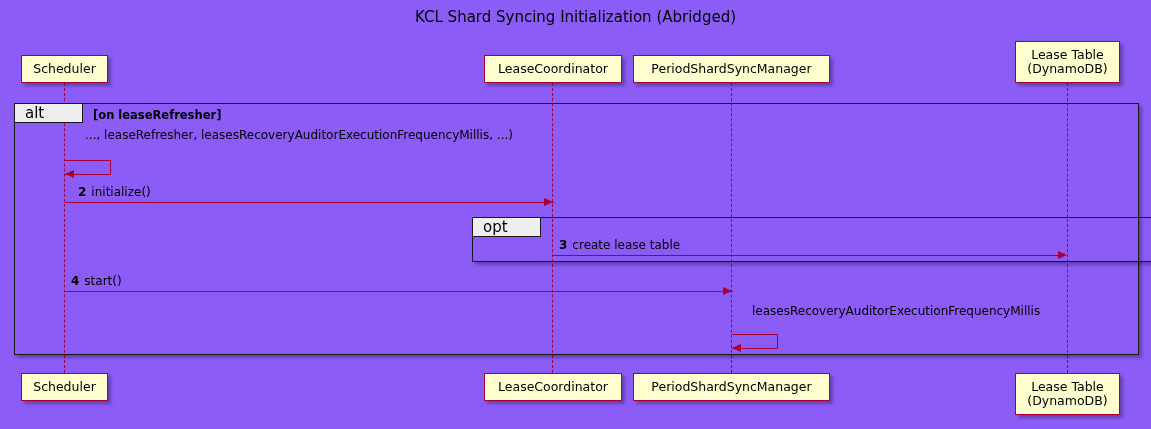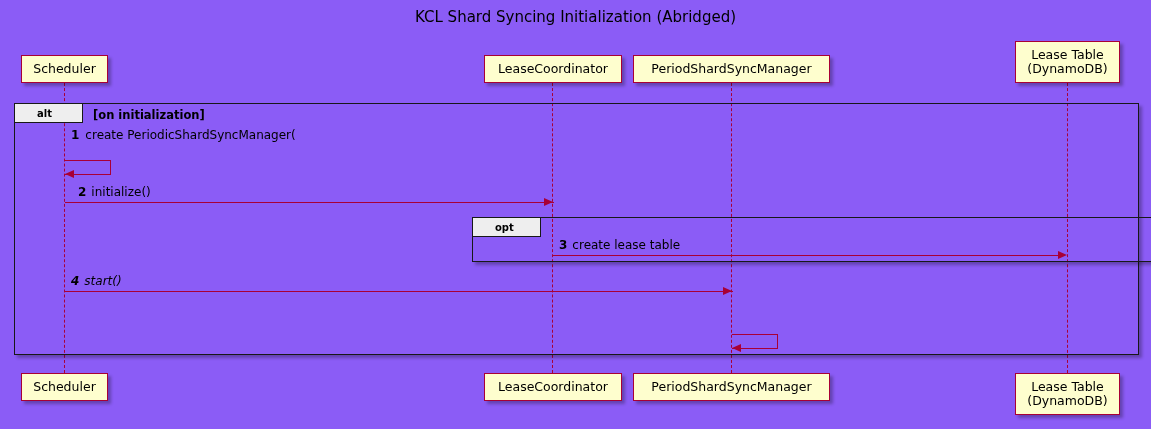--- a/index.html
+++ b/index.html
@@ -70,24 +70,24 @@
     position: absolute;
     left: 0;
     top: 0;
     height: 19px;
     box-sizing: border-box;
     border-right: 1.5px solid #181818;
     border-bottom: 1.5px solid #181818;
     background: #EEEEEE;
     display: flex;
     align-items: center;
-    padding-left: 22px;
+    padding-left: 10px;
     padding-right: 18px;
-    font-size: 10px;
-    font-weight: bold;
+    font-size: 15px;
+    font-weight: normal;
     color: #000000;
   }
   .frame-tab-corner {
     position: absolute;
     top: 0;
     width: 0;
     height: 0;
   }
   .frame-guard {
     position: absolute;
@@ -182,24 +182,24 @@
   <div class="frame" style="left:14px; top:103px; width:1125px; height:252px;">
     <div class="frame-tab" style="width:68px;">
       <span>alt</span>
     </div>
 
     <svg class="frame-tab-corner" style="left:55px; top:0px;" width="16" height="20" viewBox="0 0 16 20">
       <polygon points="0,0 16,0 16,1.5 1.5,19 0,19" fill="#EEEEEE" stroke="none"></polygon>
       <line x1="14.5" y1="0" x2="0.5" y2="18.5" stroke="#181818" stroke-width="1.5"></line>
     </svg>
   </div>
-  <div class="frame-guard" style="left:93px; top:108px;">[on initialization]</div>
+  <div class="frame-guard" style="left:93px; top:108px;">[on leaseRefresher]</div>
 
   <div class="msg-multiline" style="left:71px; top:128px;">
-    <div><span class="msg-num">1</span><span style="display:inline-block;width:6px;"></span><span>create PeriodicShardSyncManager(</span></div>
+    <div class="line2"><span>..., leaseRefresher, leasesRecoveryAuditorExecutionFrequencyMillis, ...)</span></div>
   </div>
   <div class="self-loop" style="left:65px; top:160px; width:46px; height:15px;"></div>
   <div class="arrow-head-left" style="left:65px; top:170px;"></div>
 
   <div class="msg-label" style="left:78px; top:185px;">
     <span class="msg-num">2</span><span style="display:inline-block;width:5px;"></span><span>initialize()</span>
   </div>
   <div class="arrow-line" style="left:65px; top:202px; width:489px;"></div>
   <div class="arrow-head-right" style="left:544px; top:198px;"></div>
 
@@ -212,27 +212,28 @@
       <line x1="14.5" y1="0" x2="0.5" y2="18.5" stroke="#181818" stroke-width="1.5"></line>
     </svg>
   </div>
 
   <div class="msg-label" style="left:559px; top:238px;">
     <span class="msg-num">3</span><span style="display:inline-block;width:5px;"></span><span>create lease table</span>
   </div>
   <div class="arrow-line" style="left:553px; top:255px; width:505px;"></div>
   <div class="arrow-head-right" style="left:1058px; top:251px;"></div>
 
-  <div class="msg-label" style="left:71px; top:274px;font-style:italic;">
+  <div class="msg-label" style="left:71px; top:274px;">
     <span class="msg-num">4</span><span style="display:inline-block;width:5px;"></span><span>start()</span>
   </div>
   <div class="arrow-line" style="left:65px; top:291px; width:668px;"></div>
   <div class="arrow-head-right" style="left:723px; top:287px;"></div>
 
   <div class="msg-multiline" style="left:738px; top:304px;">
+    <div class="line2"><span>leasesRecoveryAuditorExecutionFrequencyMillis</span></div>
   </div>
   <div class="self-loop" style="left:732px; top:334px; width:46px; height:15px;"></div>
   <div class="arrow-head-left" style="left:732px; top:344px;"></div>
 
   <div class="participant" style="left:21px; top:373px; width:87px; height:28px;">
     <span>Scheduler</span>
   </div>
 
   <div class="participant" style="left:484px; top:373px; width:138px; height:28px;">
     <span>LeaseCoordinator</span>

